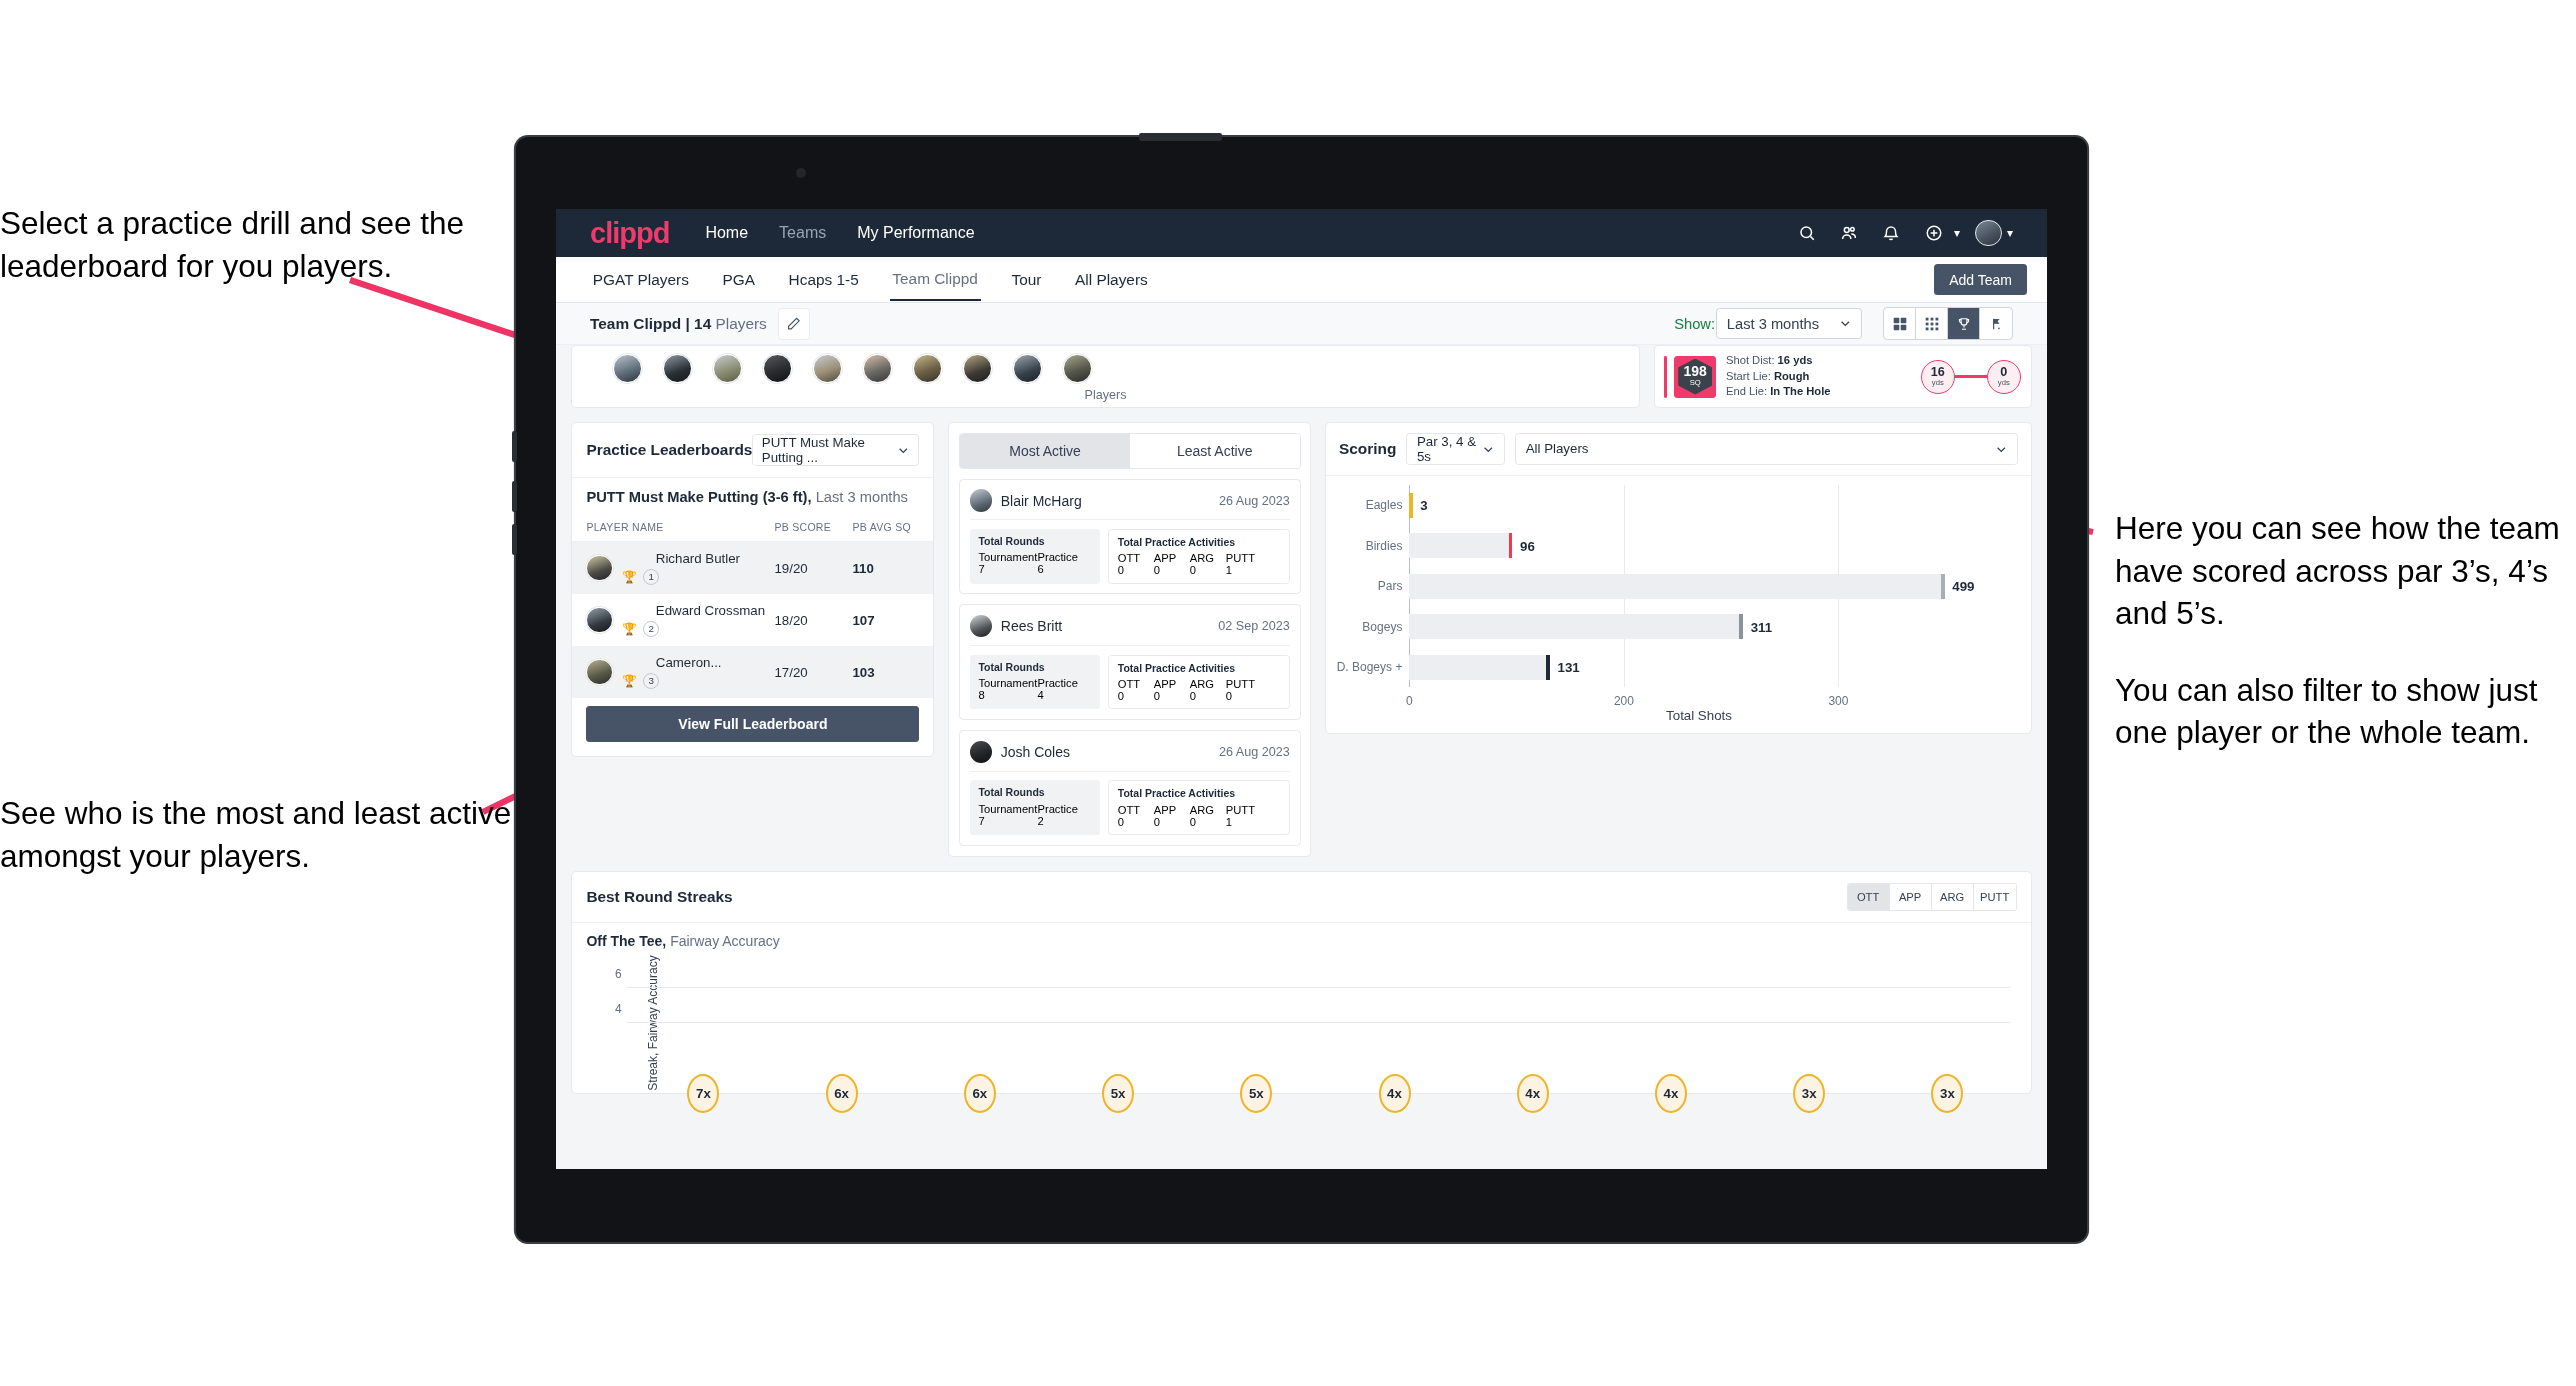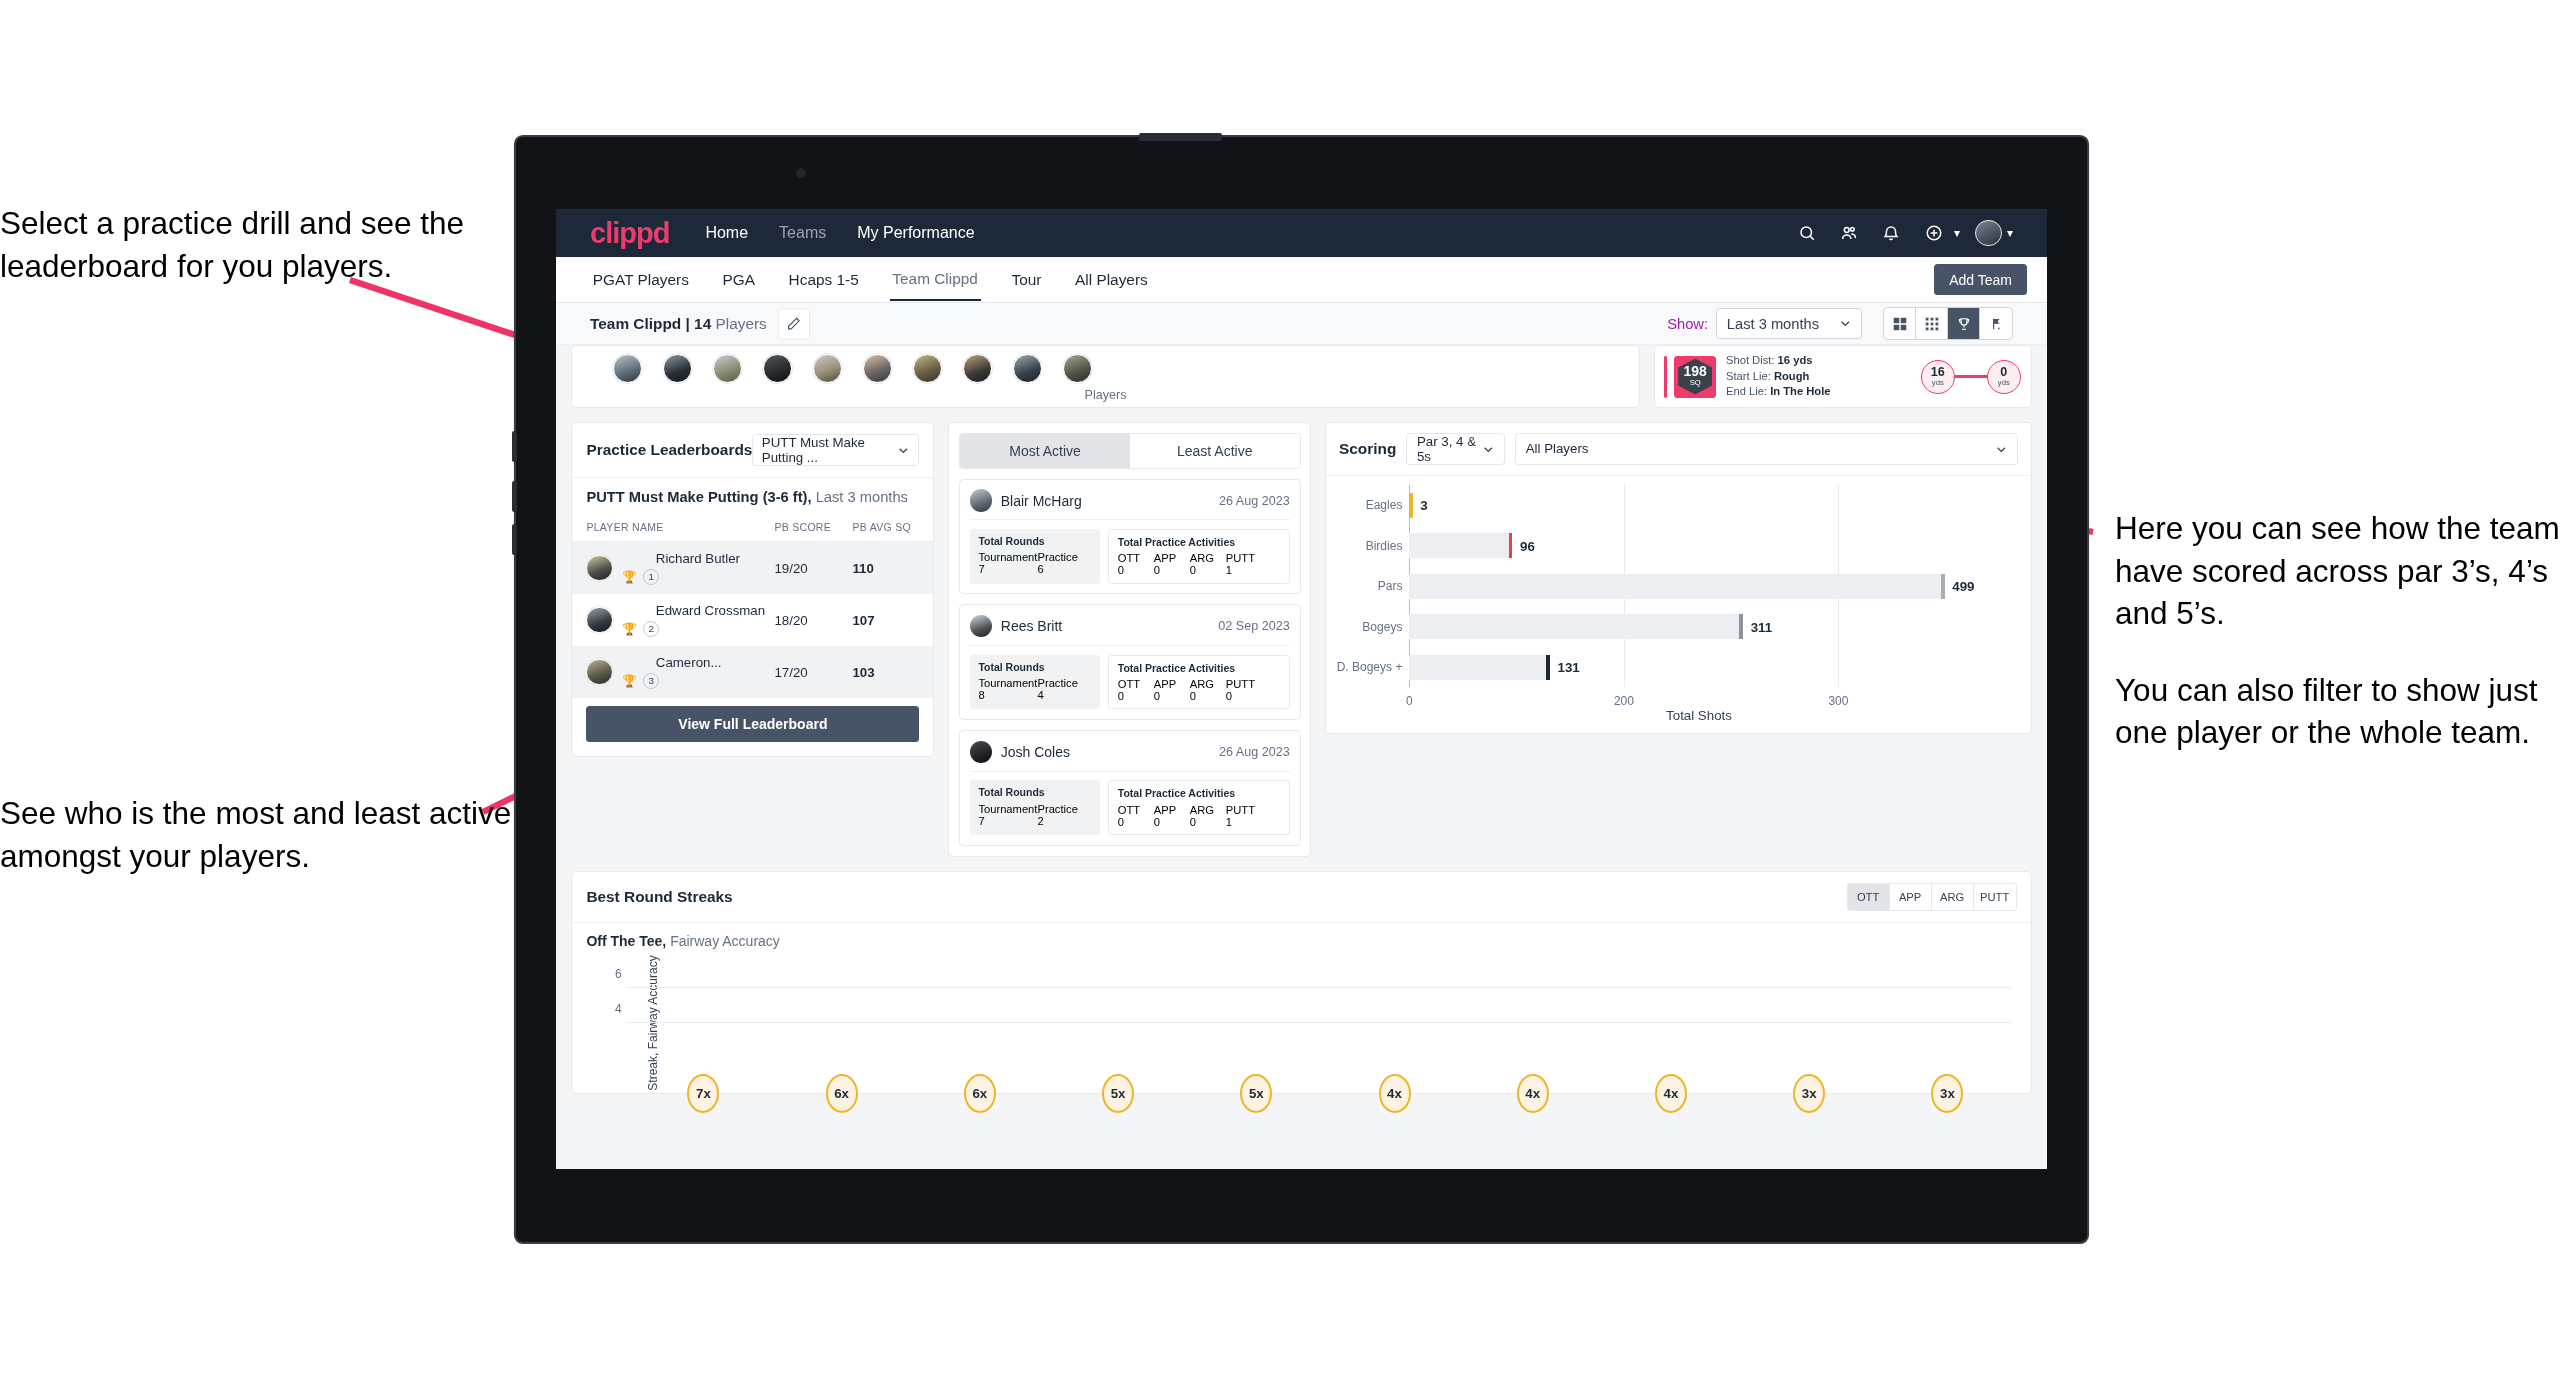--- a/index.html
+++ b/index.html
@@ -25,21 +25,21 @@
   #annot-3 p { margin-bottom: 34px; }
 
   .arrow-svg { position: absolute; left: 0; top: 0; width: 2576px; height: 1386px; pointer-events: none; }
 
   
   #tablet {
     position: absolute;
     left: 516px; top: 137px;
     width: 1571px; height: 1105px;
     background: #111317;
-    border-radius: 7px;
+    border-radius: 12px;
     box-shadow: 0 0 0 2.1px #3a3d42;
   }
   #tablet-inner {
     position: absolute;
     left: 40px; top: 72px;
     width: 1491px; height: 960px;
     background: #ffffff;
     overflow: hidden;
   }
   .tab-btn {
@@ -103,21 +103,21 @@
     display: flex; align-items: center; padding: 0 34px;
   }
   #teamhdr-title { font-size: 15.4px; color: #667085; }
   #teamhdr-title b { color: #1d2939; font-weight: 700; }
   #edit-btn {
     width: 32px; height: 32px; margin-left: 11.2px; background: #fff;
     border: 0.7px solid #eaecf0; border-radius: 3.5px;
     display: flex; align-items: center; justify-content: center; color:#475467;
   }
   .hdr-spacer { flex: 1; }
-  #show-label { font-size: 14.7px; color: #a21caf; margin-right: 8px; text-align: right; }
+  #show-label { font-size: 14.7px; color: #15803d; margin-right: 1px; text-align: right; }
   #show-select {
     width: 146px; height: 31px; background: #fff; border: 0.7px solid #d0d5dd;
     border-radius: 3.5px; display: flex; align-items: center;
     padding: 0 9.8px; font-size: 14.7px; color: #344054;
   }
   #show-select .sel-val { flex: 1; }
   #viewtoggle {
     display: flex; margin-left: 21px; border: 0.7px solid #d0d5dd;
     border-radius: 4.2px; overflow: hidden; background:#fff;
   }

